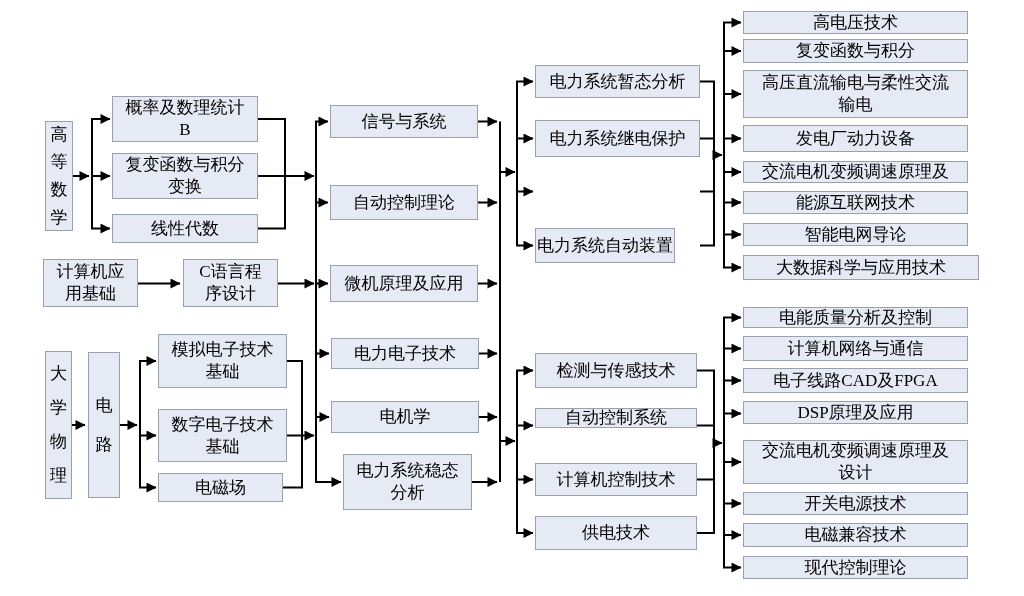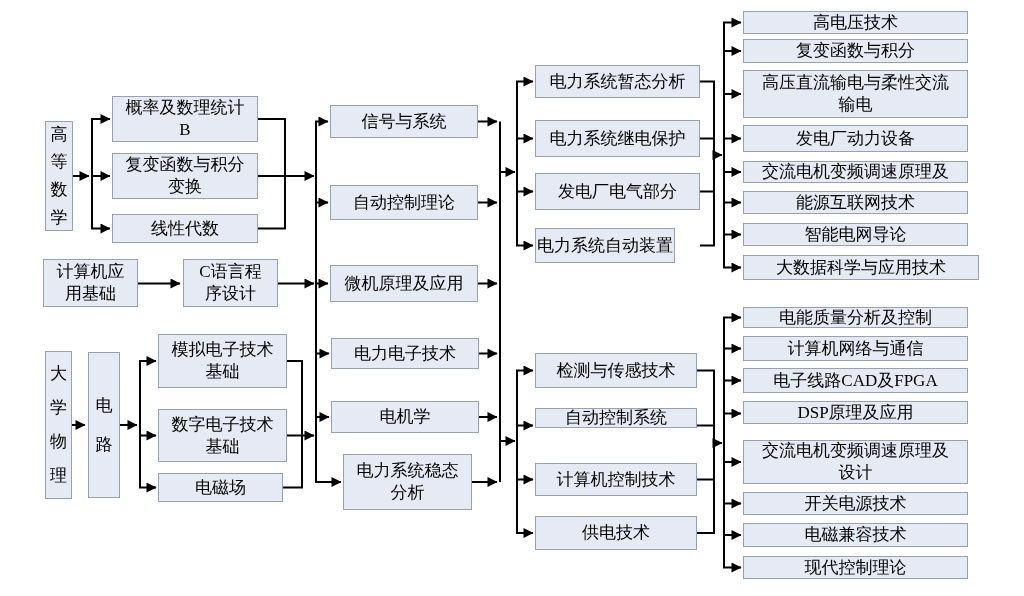--- a/index.html
+++ b/index.html
@@ -127,21 +127,20 @@
   <div class="node" style="left:330px;top:105px;width:148px;height:33px">信号与系统</div>
   <div class="node" style="left:330px;top:185px;width:148px;height:35px">自动控制理论</div>
   <div class="node" style="left:330px;top:265px;width:148px;height:37px">微机原理及应用</div>
   <div class="node" style="left:331px;top:338px;width:148px;height:31px">电力电子技术</div>
   <div class="node" style="left:331px;top:401px;width:148px;height:32px">电机学</div>
   <div class="node" style="left:343px;top:454px;width:129px;height:56px">电力系统稳态
 分析</div>
 
   <div class="node" style="left:535px;top:65px;width:165px;height:33px">电力系统暂态分析</div>
   <div class="node" style="left:535px;top:120px;width:165px;height:37px">电力系统继电保护</div>
-  <div class="node" style="left:535px;top:173px;width:165px;height:37px">发电厂电气部分</div>
   <div class="node" style="left:535px;top:228px;width:140px;height:35px">电力系统自动装置</div>
 
   <div class="node" style="left:535px;top:353px;width:162px;height:35px">检测与传感技术</div>
   <div class="node" style="left:535px;top:408px;width:162px;height:20px">自动控制系统</div>
   <div class="node" style="left:535px;top:463px;width:162px;height:33px">计算机控制技术</div>
   <div class="node" style="left:535px;top:516px;width:162px;height:34px">供电技术</div>
 
   <div class="node" style="left:743px;top:11px;width:225px;height:23px">高电压技术</div>
   <div class="node" style="left:743px;top:39px;width:225px;height:24px">复变函数与积分</div>
   <div class="node" style="left:743px;top:70px;width:225px;height:48px">高压直流输电与柔性交流

